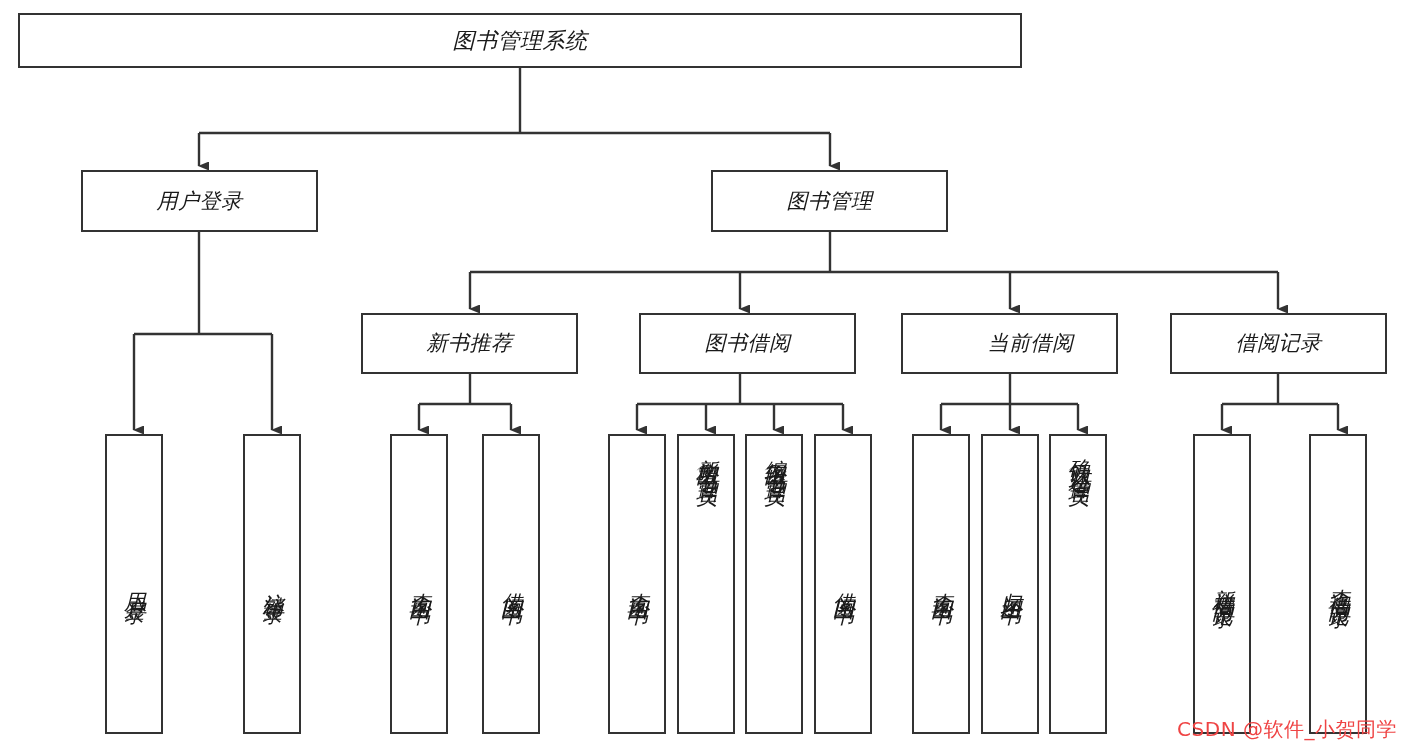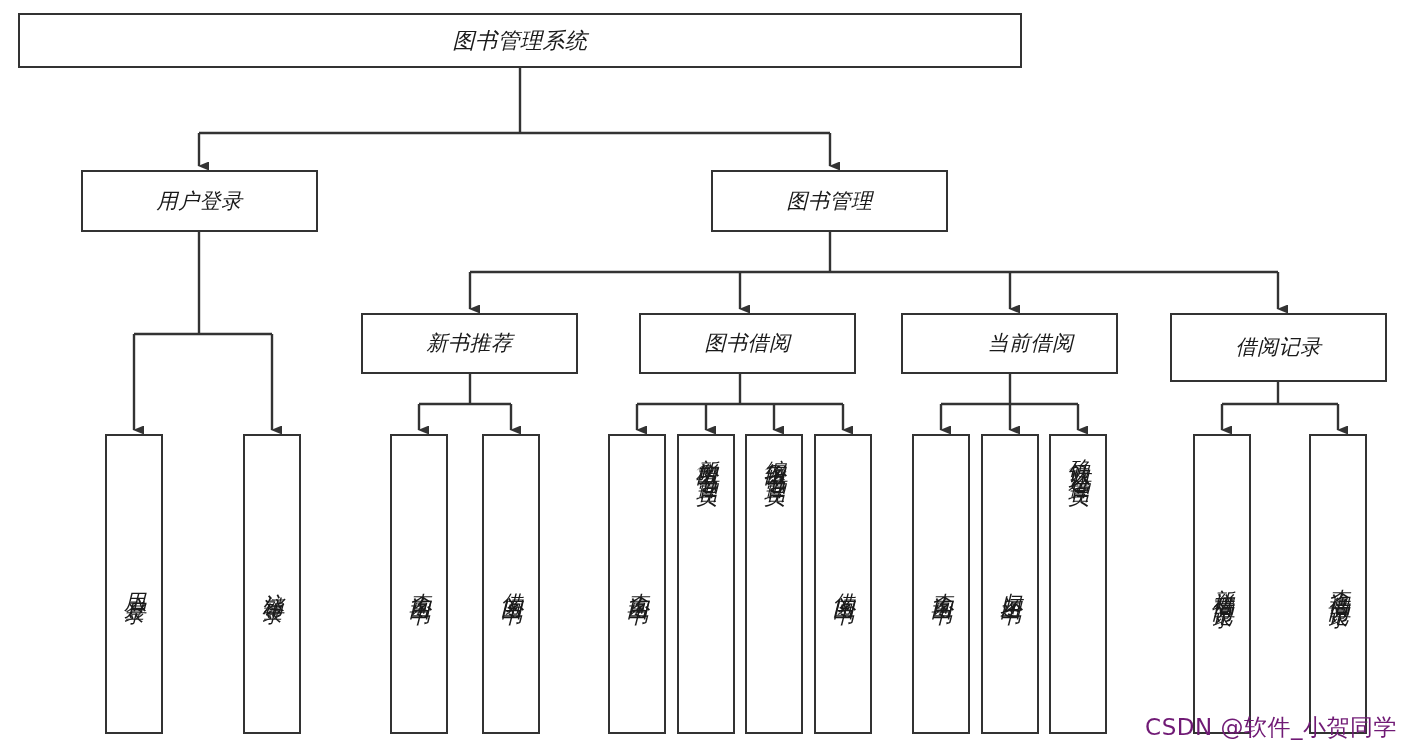--- a/index.html
+++ b/index.html
@@ -64,22 +64,22 @@
     white-space: nowrap;
   }
   .node.vertical.centered {
     align-items: center;
     padding-top: 0;
   }
   #watermark {
     position: absolute;
     right: 8px;
     bottom: 4px;
-    font-size: 23px;
-    color: #701a75;
+    font-size: 20px;
+    color: #ef4444;
     letter-spacing: 0.5px;
     z-index: 5;
     white-space: nowrap;
   }
 </style>
 </head>
 <body>
 
 <div id="diagram-root">
 
@@ -150,21 +150,21 @@
   </div>
 
   <div class="node horizontal" style="left:639px; top:313px; width:217px; height:61px;">
     <span class="node-label">图书借阅</span>
   </div>
 
   <div class="node horizontal" style="left:901px; top:313px; width:217px; height:61px;padding-left:42px;">
     <span class="node-label">当前借阅</span>
   </div>
 
-  <div class="node horizontal" style="left:1170px; top:313px; width:217px; height:69px;">
+  <div class="node horizontal" style="left:1170px; top:313px; width:217px; height:61px;">
     <span class="node-label">借阅记录</span>
   </div>
 
   <div class="node vertical centered" style="left:105px; top:434px; width:58px; height:300px;">
     <span class="node-label">用户登录</span>
   </div>
 
   <div class="node vertical centered" style="left:243px; top:434px; width:58px; height:300px;">
     <span class="node-label">注销登录</span>
   </div>

